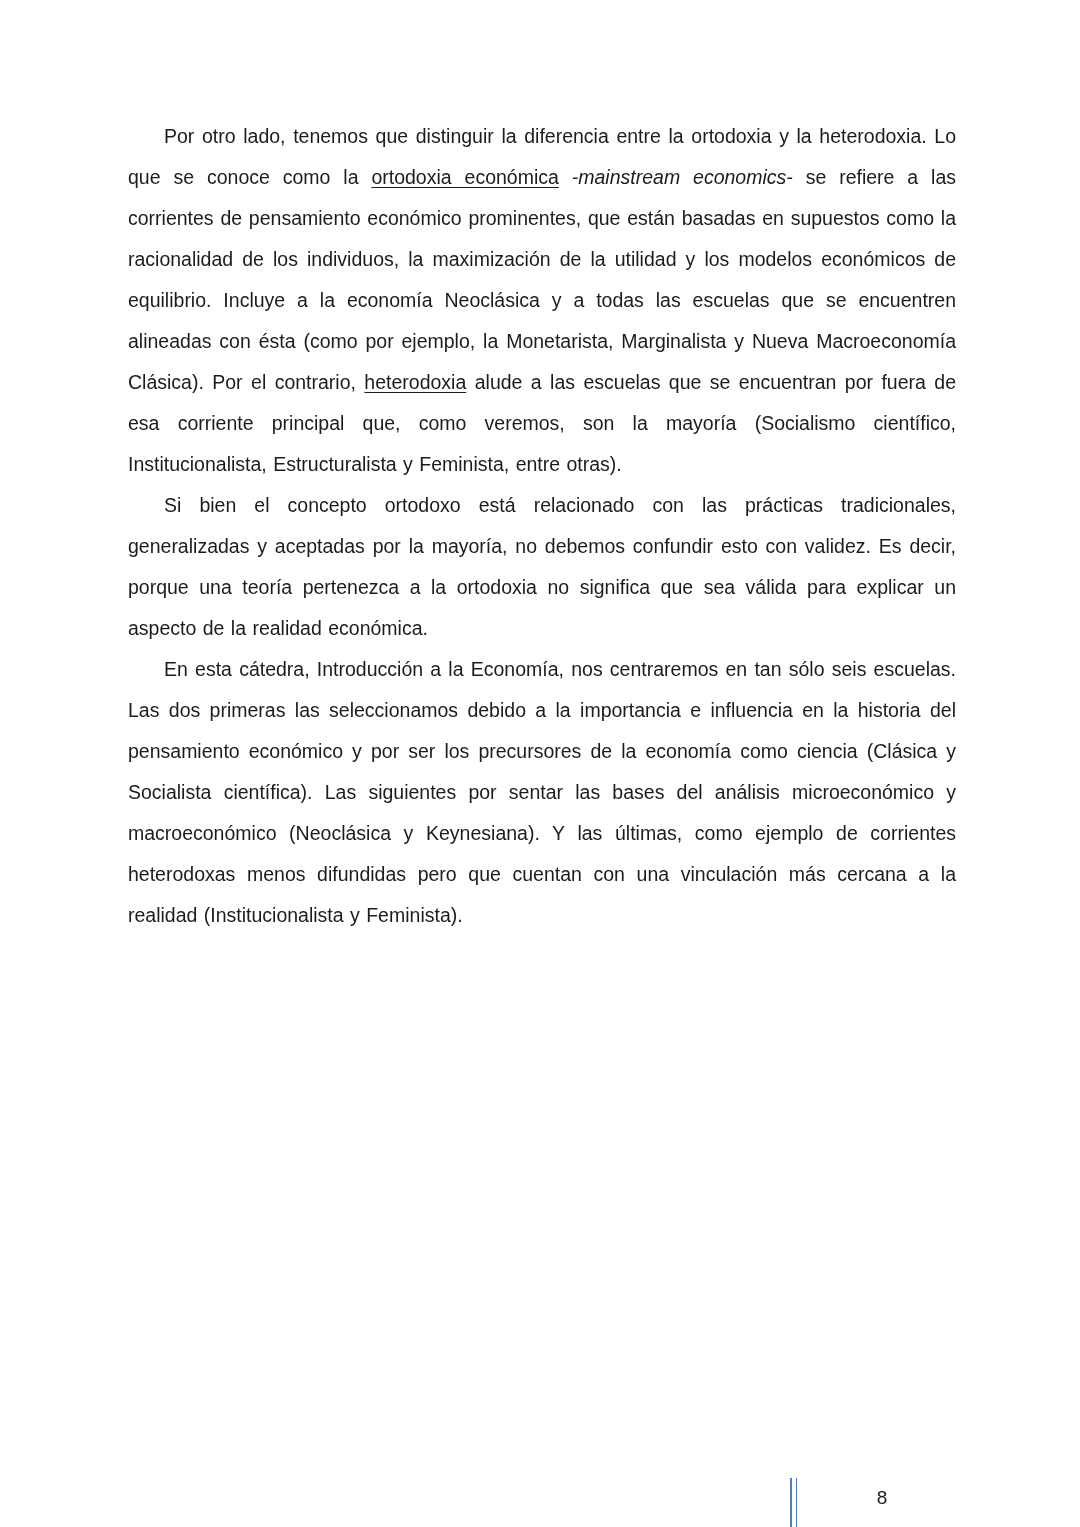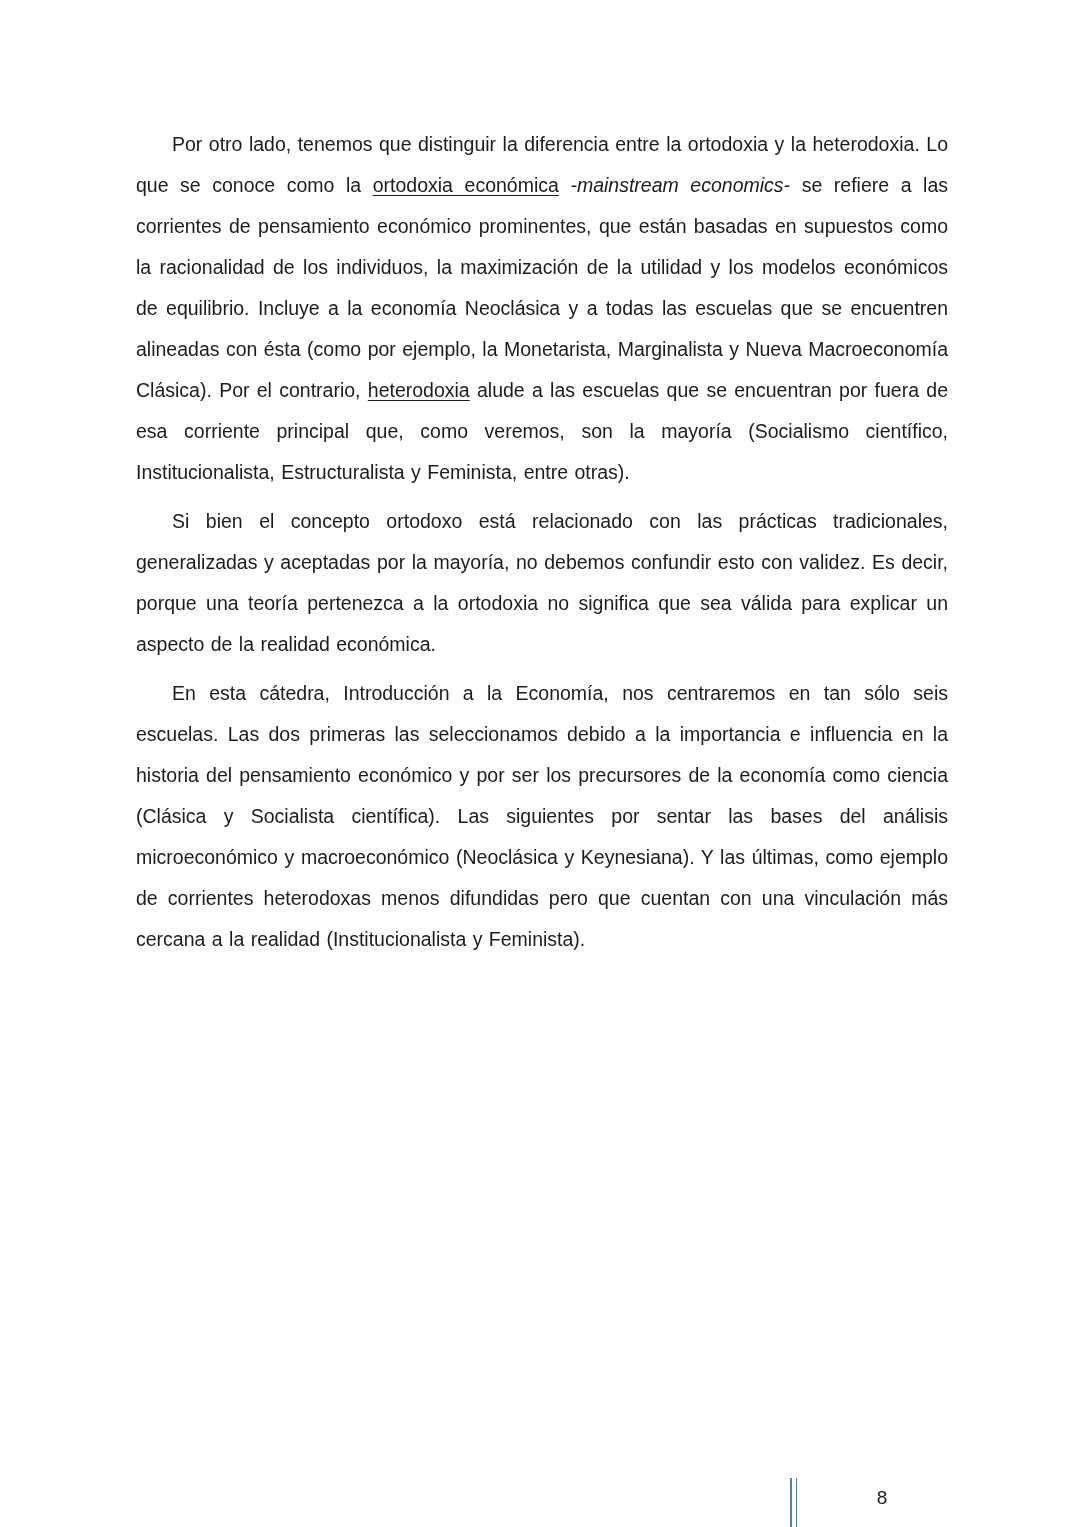--- a/index.html
+++ b/index.html
@@ -16,21 +16,21 @@
     color: #1c1c1c;
     overflow: hidden;
   }
   .content {
     position: absolute;
     left: 128px;
     top: 116px;
     width: 828px;
   }
   .content p {
-    margin: 8px;
+    margin: 0;
     padding: 0;
     font-size: 19.5px;
     line-height: 41px;
     text-align: justify;
     text-indent: 36px;
     word-spacing: 1px;
   }
   .u { text-decoration: underline; text-underline-offset: 3px; }
   .i { font-style: italic; }
   .footer-accent {

